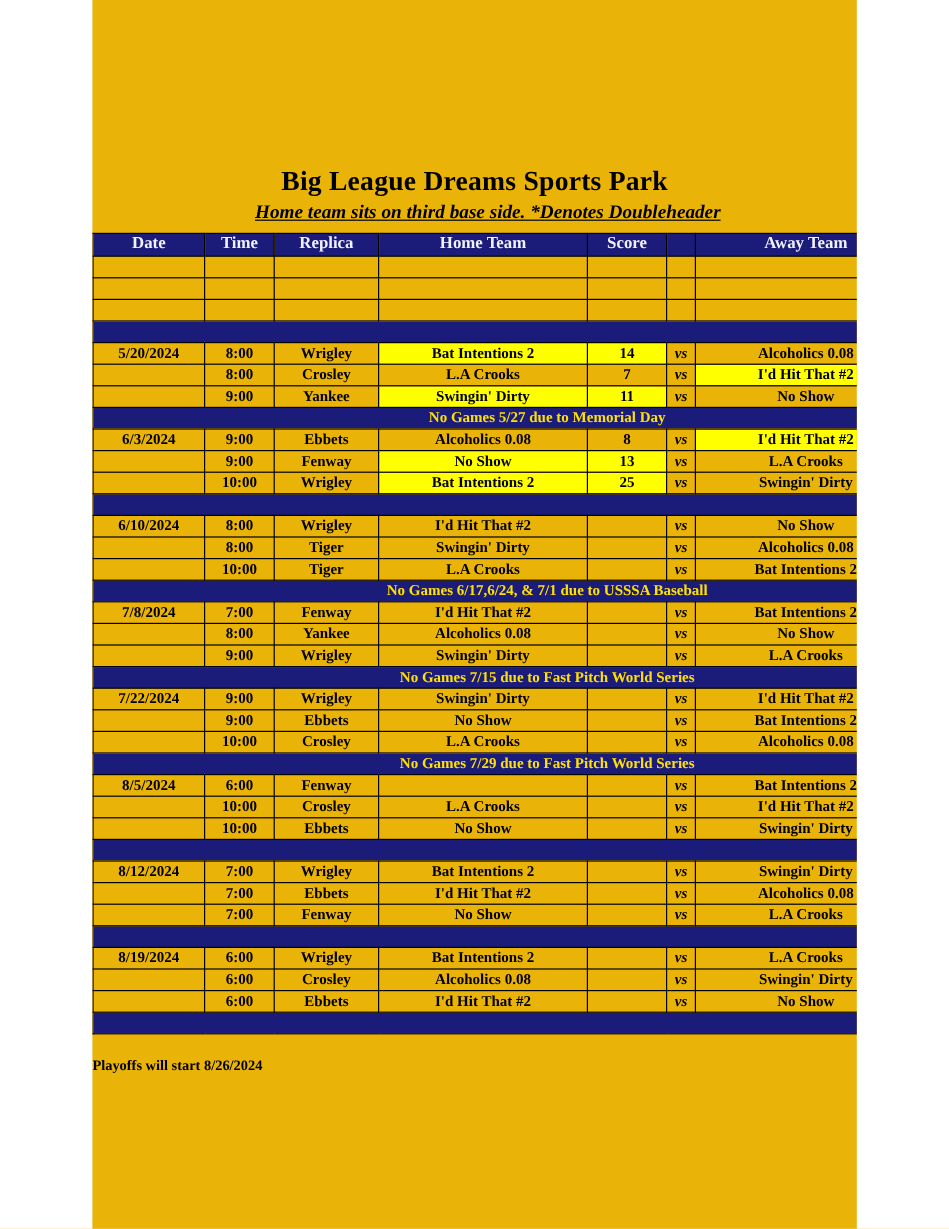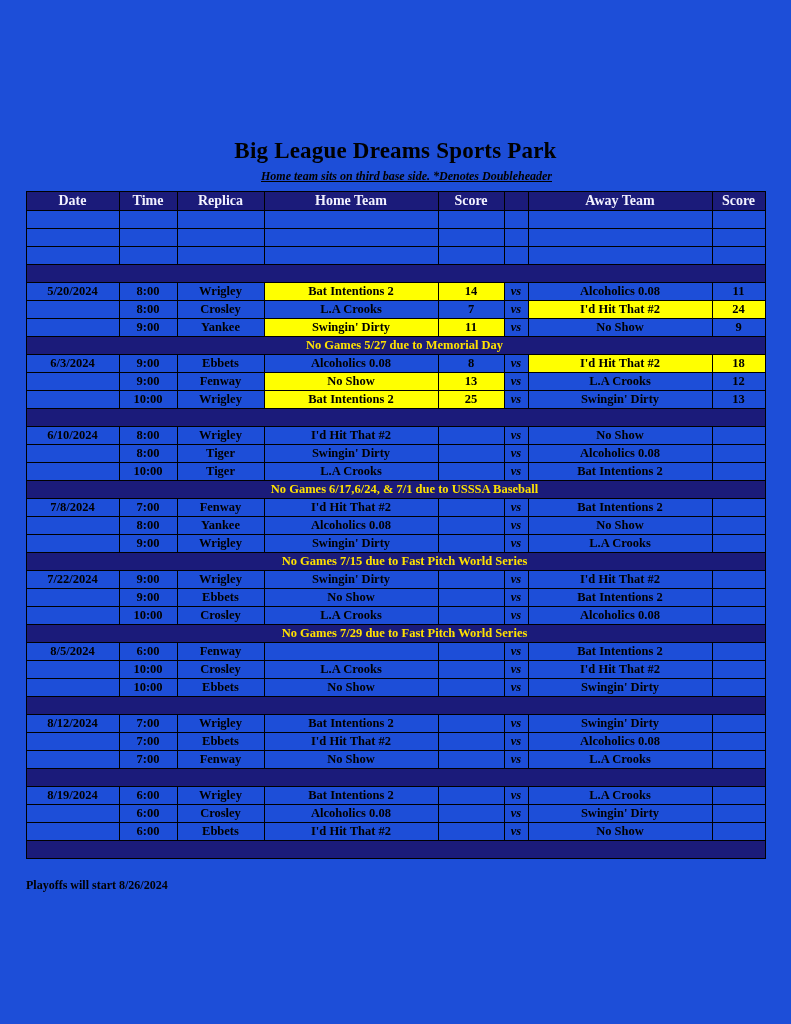--- a/index.html
+++ b/index.html
@@ -2,44 +2,44 @@
 <html style="--navy: #1b1b7a; --header-text: #f2f2ff; --band-text: #ffe100; --hl: #ffff00;"><head>
 <meta charset="utf-8">
 <style>
   * { margin: 0; padding: 0; box-sizing: border-box; }
   body {
     background: #ffffff;
     font-family: "Liberation Serif", serif;
   }
   .page {
     position: relative;
-    width: 791px;
+    width: 637px;
     height: 1024px;
-    background: #1d4ed8;
+    background: #eab308;
     margin: 0 auto;
     overflow: hidden;
   }
   .header-block {
     padding-top: 138px;
     text-align: center;
   }
   .doc-title {
     font-size: 23px;
     font-weight: bold;
     color: #000000;
     letter-spacing: 0.2px;
   }
   .doc-subtitle {
     font-size: 17px;
     font-weight: bold;
     color: #000000;
     margin-top: 2px;
   }
   .doc-note {
-    font-size: 12px;
+    font-size: 16px;
     font-weight: bold;
     font-style: italic;
     text-decoration: underline;
     color: #000000;
     margin-top: 5px;
     padding-left: 22px;
   }
   table.schedule {
     width: 739px;
     margin: 7px auto 0 auto;

